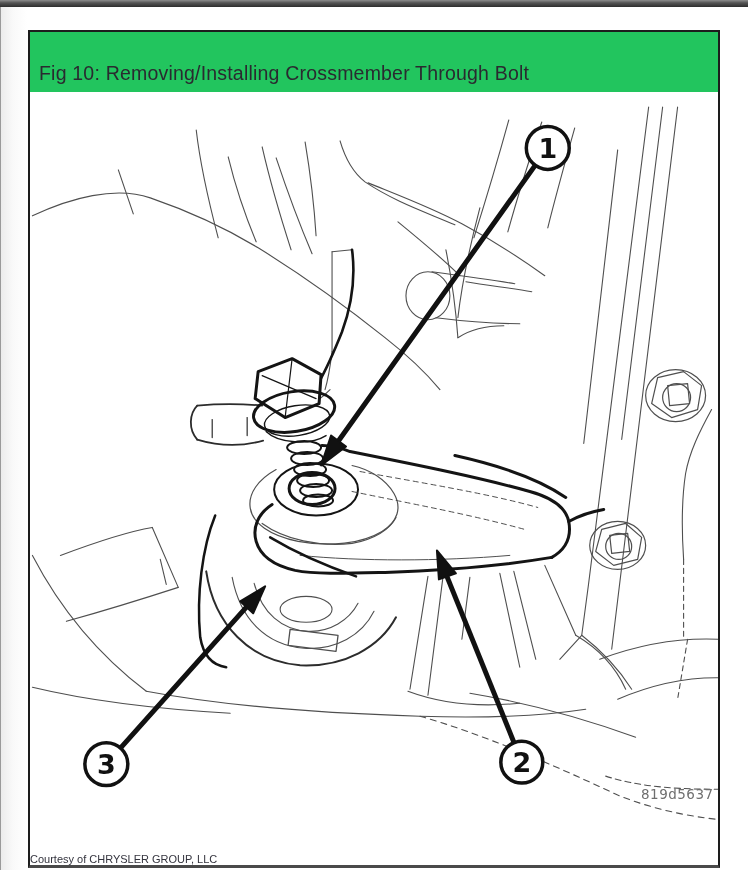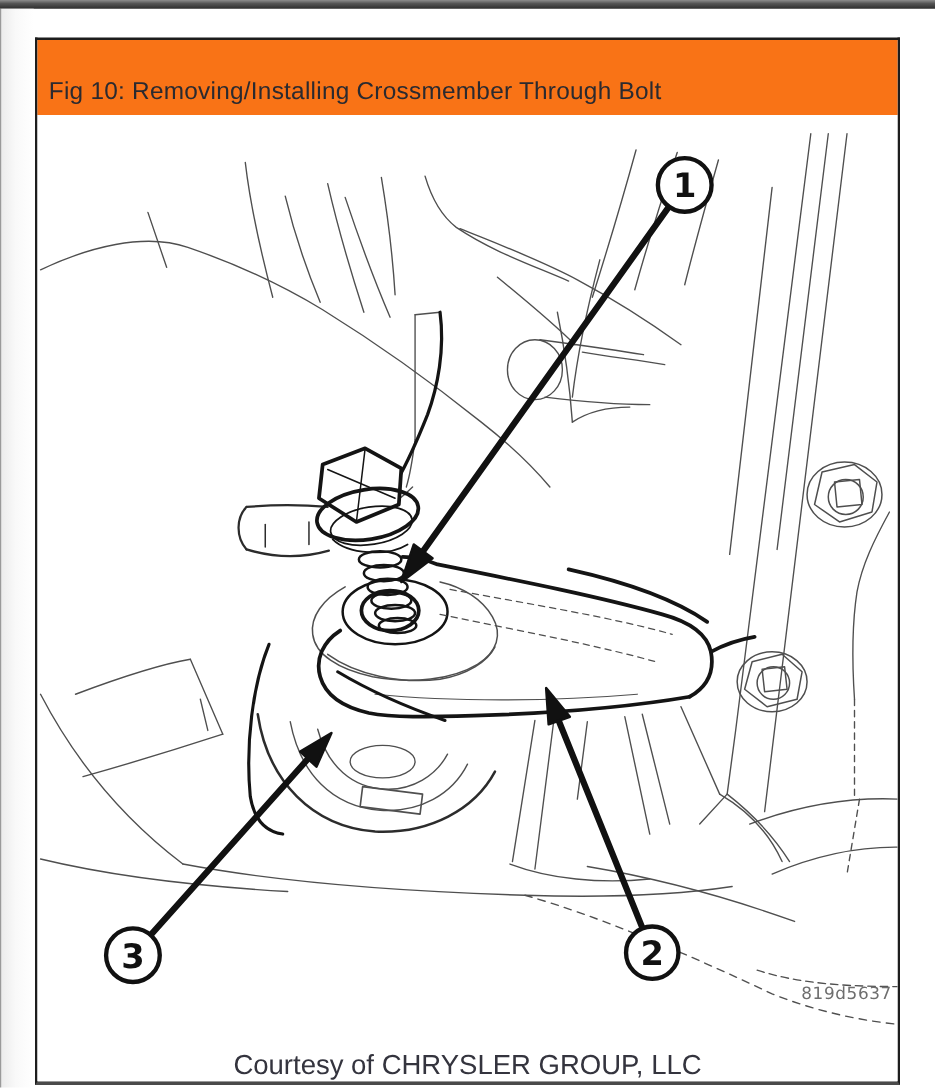--- a/index.html
+++ b/index.html
@@ -16,34 +16,34 @@
     position:absolute;left:0;top:7px;width:26px;height:863px;
     border-left:1px solid #9a9a9a;
     background:linear-gradient(90deg,#ececec 0%,#f9f9f9 45%,#ffffff 100%);
   }
   .figure-panel{
     position:absolute;left:28px;top:30px;width:692px;height:838px;
     box-sizing:border-box;background:#ffffff;
     border:2px solid #1d1d1d;border-bottom:3px solid #4a4a4a;
   }
   .figure-header{
-    height:60px;background:#f97316;
+    height:60px;background:#22c55e;
     display:flex;align-items:flex-end;
     padding:0 8px 7px 9px;box-sizing:border-box;
   }
   .figure-header span{
     font-size:19.5px;color:#2a2a30;letter-spacing:.2px;
   }
   .drawing-area{
     position:relative;width:688px;height:773px;background:#ffffff;
   }
   .drawing-area svg{display:block;width:688px;height:773px;}
   .courtesy{
     position:absolute;left:0;bottom:0px;width:100%;
-    text-align:center;font-size:22px;color:#34343e;
+    text-align:left;font-size:11px;color:#34343e;
   }
   svg text.callout-num{
     font-family:"DejaVu Sans",sans-serif;font-weight:bold;font-size:27px;fill:#111111;
   }
   svg text.code{
     font-family:"DejaVu Sans",sans-serif;font-size:13.5px;fill:#6e6e6e;letter-spacing:.5px;
   }
 </style>
 </head>
 <body>

